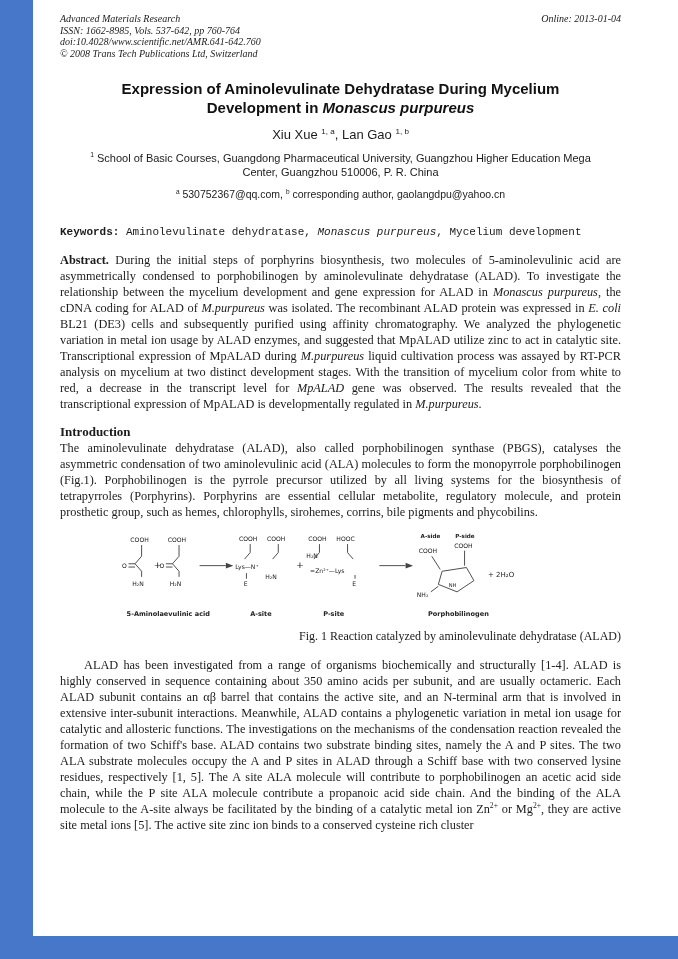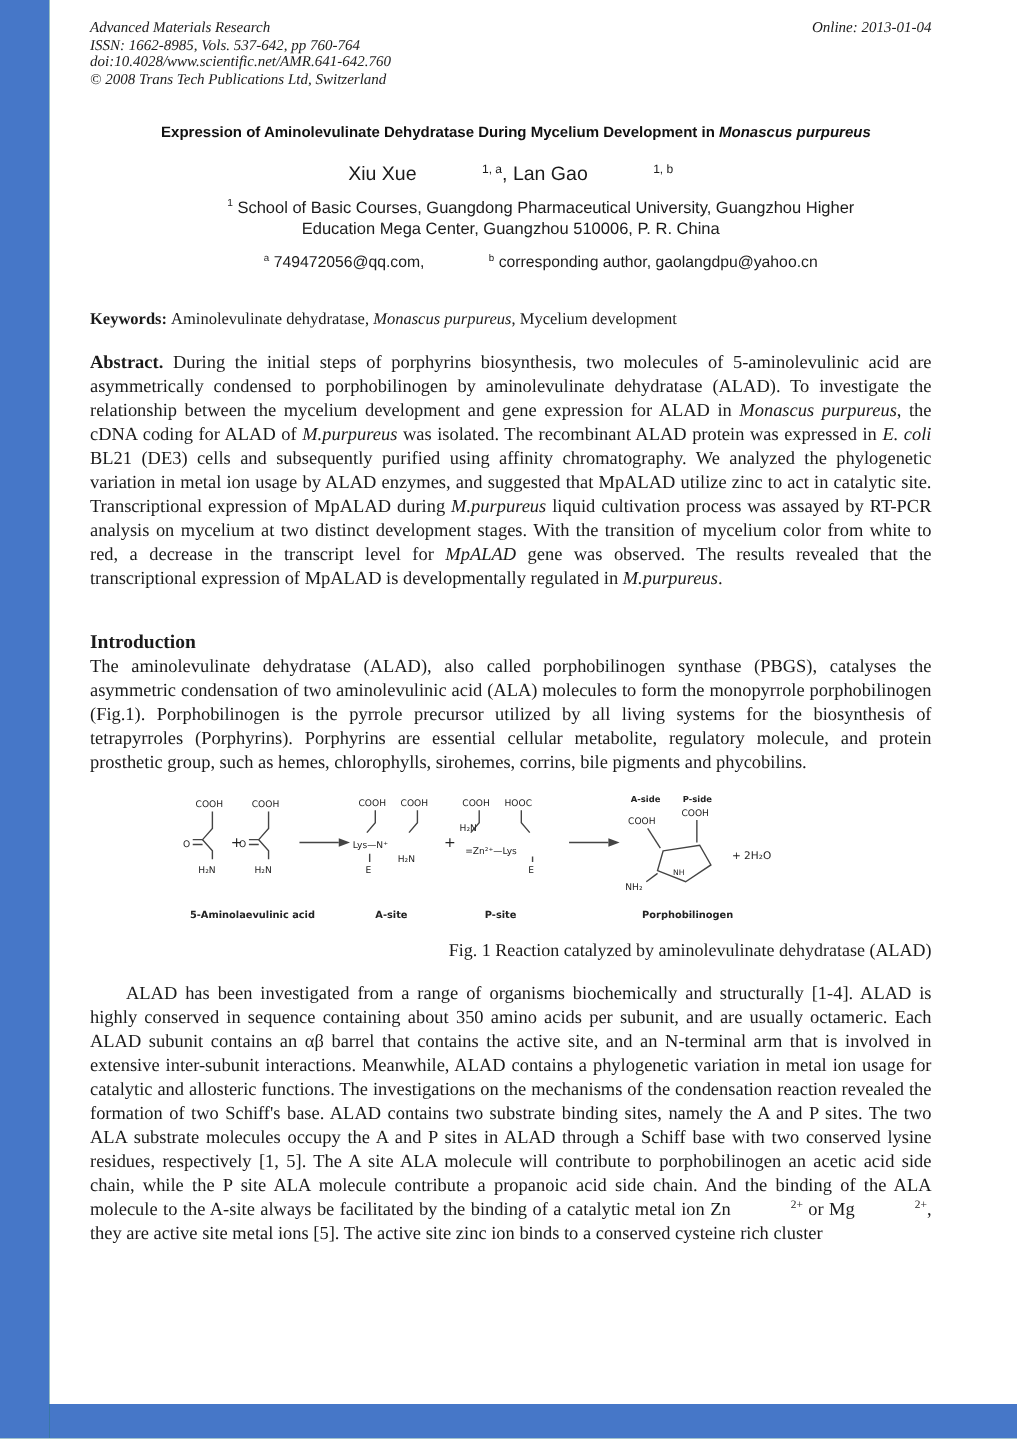--- a/index.html
+++ b/index.html
@@ -2,75 +2,75 @@
 <html><head>
 <meta charset="utf-8">
 <style>
   * { margin: 0; padding: 0; box-sizing: border-box; }
   html, body { width: 678px; height: 959px; overflow: hidden; }
   body {
     background: #ffffff;
     font-family: "Liberation Serif", serif;
     color: #1b1b1b;
   }
-  .sheet { position: relative; width: 678px; height: 959px; background: #15803d; }
+  .sheet { position: relative; width: 678px; height: 959px; background: #0369a1; }
   .side-bar {
     position: absolute; left: 0; top: 0; width: 33px; height: 959px;
     background: #4677c8;
   }
   .bottom-bar {
     position: absolute; left: 33px; right: 0; bottom: 0; height: 23px;
     background: #4677c8;
   }
   .page {
     position: absolute; left: 33px; top: 0; width: 645px; height: 936px;
     padding: 13px 57px 0 27px;
     background: #fff;
   }
   .header { display: flex; justify-content: space-between; align-items: flex-start; }
   .hline {
     font-style: italic; font-size: 10px; line-height: 11.5px;
     font-family: "Liberation Serif", serif;
   }
   .title {
     margin: 20px auto 0 auto; max-width: 480px;
-    text-align: right;
+    text-align: center;
     font-family: "Liberation Sans", sans-serif;
-    font-size: 10px; line-height: 19px; font-weight: bold; color: #111;
+    font-size: 15px; line-height: 19px; font-weight: bold; color: #111;
   }
   .authors {
     margin-top: 10px; text-align: center;
     font-family: "Liberation Sans", sans-serif; font-size: 13px; line-height: 16px;
   }
   .affiliation {
     margin: 8px auto 0 auto; max-width: 505px; text-align: center;
     font-family: "Liberation Sans", sans-serif; font-size: 11px; line-height: 14px;
   }
   .emails {
     margin-top: 9px; text-align: center;
     font-family: "Liberation Sans", sans-serif; font-size: 10.5px; line-height: 13px;
   }
   .keywords {
     margin-top: 24px;
-    font-family: Liberation Serif, serif; font-size: 11px; line-height: 14px;
+    font-family: Liberation Mono, monospace; font-size: 11px; line-height: 14px;
   }
   .body-text {
     font-size: 12.3px; line-height: 16px; text-align: justify;
   }
   .abstract { margin-top: 13px; }
   .section-heading {
-    margin-top: 26px; font-size: 13px; font-weight: bold; line-height: 17px;
+    margin-top: 11px; font-size: 13px; font-weight: bold; line-height: 17px;
   }
   .intro { }
   .figure-wrap { margin-top: 10px; text-align: center; }
   .figure-caption {
     margin-top: 5px; text-align: right; font-size: 12px; line-height: 15px;
   }
   .para2 { margin-top: 13px; text-indent: 24px; }
-  sup { font-size: 0.62em; line-height: 0; vertical-align: super; margin-left: 40px; }
+  sup { font-size: 0.62em; line-height: 0; vertical-align: super; }
   .b { font-weight: bold; }
   .i { font-style: italic; }
   
   .figure-svg text {
     font-family: "DejaVu Sans", sans-serif; font-size: 6.5px; fill: #222;
   }
   .figure-svg path { stroke: #444; stroke-width: 1; fill: none; }
   .figure-svg path.fill { fill: #444; stroke: none; }
   .figure-svg text.plus { font-size: 10px; }
   .figure-svg .captions text { font-weight: bold; font-size: 7px; }
@@ -96,21 +96,21 @@
       </div>
       <div class="hline">Online: 2013-01-04</div>
     </div>
 
     <h1 class="title"><span>Expression of Aminolevulinate Dehydratase During Mycelium Development in </span><span class="i">Monascus purpureus</span></h1>
 
     <div class="authors"><span>Xiu Xue </span><sup>1, a</sup><span>, Lan Gao </span><sup>1, b</sup></div>
 
     <div class="affiliation"><sup>1</sup><span> School of Basic Courses, Guangdong Pharmaceutical University, Guangzhou Higher Education Mega Center, Guangzhou 510006, P. R. China</span></div>
 
-    <div class="emails"><sup>a</sup><span> 749472056@qq.com, </span><sup>b</sup><span> corresponding author, gaolangdpu@yahoo.cn</span></div>
+    <div class="emails"><sup>a</sup><span> 530752367@qq.com, </span><sup>b</sup><span> corresponding author, gaolangdpu@yahoo.cn</span></div>
 
     <p class="keywords"><span class="b">Keywords: </span><span>Aminolevulinate dehydratase, </span><span class="i">Monascus purpureus</span><span>, Mycelium development</span></p>
 
     <p class="body-text abstract"><span class="b">Abstract. </span><span>During the initial steps of porphyrins biosynthesis, two molecules of 5-aminolevulinic acid are asymmetrically condensed to porphobilinogen by aminolevulinate dehydratase (ALAD). To investigate the relationship between the mycelium development and gene expression for ALAD in </span><span class="i">Monascus purpureus</span><span>, the cDNA coding for ALAD of </span><span class="i">M.purpureus</span><span> was isolated. The recombinant ALAD protein was expressed in </span><span class="i">E. coli</span><span> BL21 (DE3) cells and subsequently purified using affinity chromatography. We analyzed the phylogenetic variation in metal ion usage by ALAD enzymes, and suggested that MpALAD utilize zinc to act in catalytic site. Transcriptional expression of MpALAD during </span><span class="i">M.purpureus</span><span> liquid cultivation process was assayed by RT-PCR analysis on mycelium at two distinct development stages. With the transition of mycelium color from white to red, a decrease in the transcript level for </span><span class="i">MpALAD</span><span> gene was observed. The results revealed that the transcriptional expression of MpALAD is developmentally regulated in </span><span class="i">M.purpureus</span><span>.</span></p>
 
     <h2 class="section-heading">Introduction</h2>
 
     <p class="body-text intro">The aminolevulinate dehydratase (ALAD), also called porphobilinogen synthase (PBGS), catalyses the asymmetric condensation of two aminolevulinic acid (ALA) molecules to form the monopyrrole porphobilinogen (Fig.1). Porphobilinogen is the pyrrole precursor utilized by all living systems for the biosynthesis of tetrapyrroles (Porphyrins). Porphyrins are essential cellular metabolite, regulatory molecule, and protein prosthetic group, such as hemes, chlorophylls, sirohemes, corrins, bile pigments and phycobilins.</p>
 
     <div class="figure-wrap">

